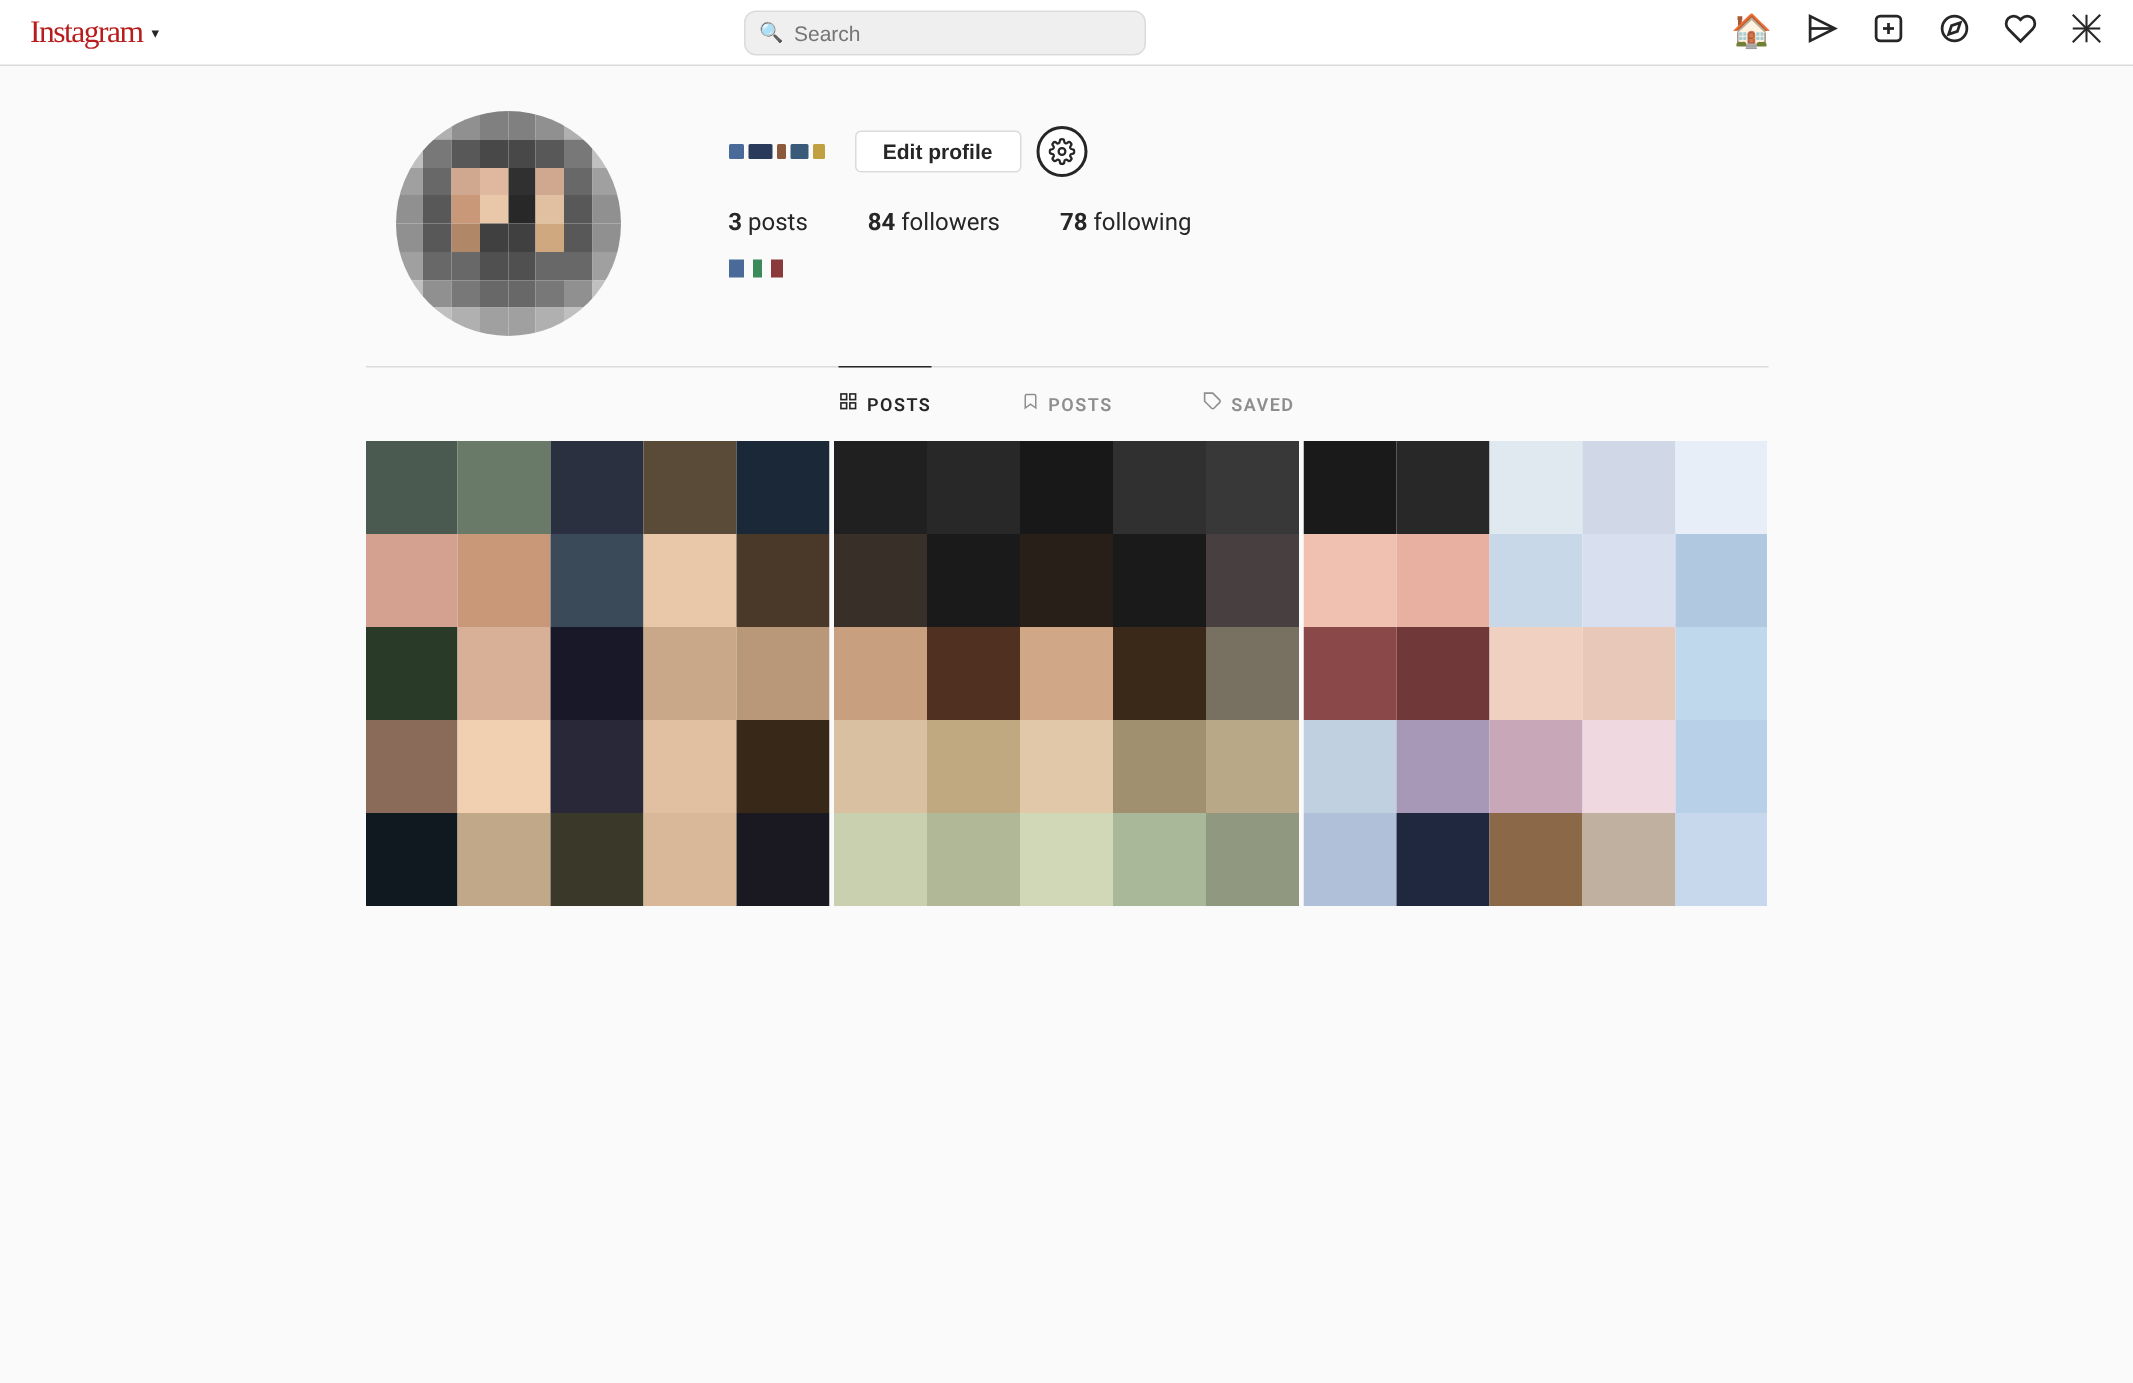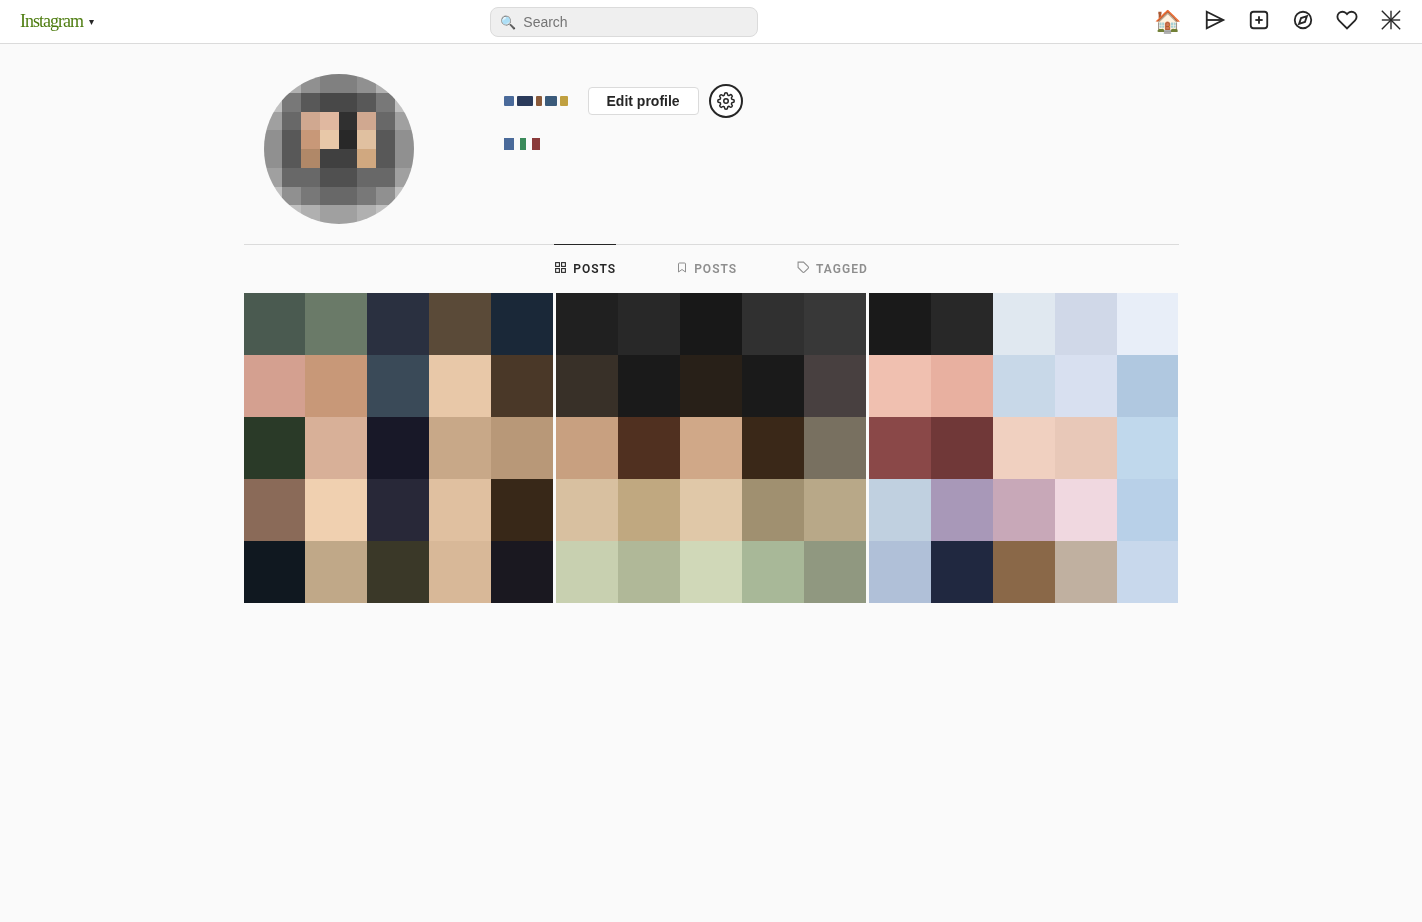--- a/index.html
+++ b/index.html
@@ -18,23 +18,23 @@
       top: 0; left: 0; right: 0;
       z-index: 100;
     }
     .header-left {
       display: flex;
       align-items: center;
       gap: 6px;
     }
     .logo-text {
       font-family: 'Billabong', cursive;
-      font-size: 18px;
+      font-size: 21px;
       font-weight: 400;
-      color: #4d7c0f;
+      color: #b91c1c;
       letter-spacing: -1px;
     }
     .logo-chevron {
       font-size: 10px;
       color: #262626;
     }
     .header-search {
       flex: 1;
       max-width: 268px;
       margin: 0 auto;
@@ -77,21 +77,21 @@
       min-height: 922px;
     }
 
     
     .profile-section {
       max-width: 935px;
       margin: 0 auto;
       padding: 30px 20px 20px;
       display: flex;
       align-items: flex-start;
-      gap: 90px;
+      gap: 72px;
     }
     .profile-info {
       flex: 1;
       padding-top: 10px;
     }
     .profile-actions {
       display: flex;
       align-items: center;
       gap: 10px;
       margin-bottom: 20px;
@@ -344,20 +344,31 @@
         </div>
         <button class="edit-profile-btn">Edit profile</button>
         <button class="settings-btn" style="border:2px solid #262626;">
           <svg width="18" height="18" viewBox="0 0 24 24" fill="none" stroke="#262626" stroke-width="2">
             <circle cx="12" cy="12" r="3"></circle>
             <path d="M19.4 15a1.65 1.65 0 0 0 .33 1.82l.06.06a2 2 0 0 1-2.83 2.83l-.06-.06a1.65 1.65 0 0 0-1.82-.33 1.65 1.65 0 0 0-1 1.51V21a2 2 0 0 1-4 0v-.09A1.65 1.65 0 0 0 9 19.4a1.65 1.65 0 0 0-1.82.33l-.06.06a2 2 0 0 1-2.83-2.83l.06-.06A1.65 1.65 0 0 0 4.68 15a1.65 1.65 0 0 0-1.51-1H3a2 2 0 0 1 0-4h.09A1.65 1.65 0 0 0 4.6 9a1.65 1.65 0 0 0-.33-1.82l-.06-.06a2 2 0 0 1 2.83-2.83l.06.06A1.65 1.65 0 0 0 9 4.68a1.65 1.65 0 0 0 1-1.51V3a2 2 0 0 1 4 0v.09a1.65 1.65 0 0 0 1 1.51 1.65 1.65 0 0 0 1.82-.33l.06-.06a2 2 0 0 1 2.83 2.83l-.06.06A1.65 1.65 0 0 0 19.4 9a1.65 1.65 0 0 0 1.51 1H21a2 2 0 0 1 0 4h-.09a1.65 1.65 0 0 0-1.51 1z"></path>
           </svg>
         </button>
       </div>
 
+      <div class="stats-row">
+        <span class="stat-item">
+          <span class="stat-count">3</span><span class="stat-label"> posts</span>
+        </span>
+        <span class="stat-item">
+          <span class="stat-count">84</span><span class="stat-label"> followers</span>
+        </span>
+        <span class="stat-item">
+          <span class="stat-count">78</span><span class="stat-label"> following</span>
+        </span>
+      </div>
 
       <div class="bio-icons">
         <div style="width:10px;height:12px;background:#4a6a9a;"></div>
         <div style="width:6px;height:12px;background:#3a8a5a;"></div>
         <div style="width:8px;height:12px;background:#8a3a3a;"></div>
       </div>
     </div>
   </section>
 
   <hr class="profile-divider">
@@ -382,21 +393,21 @@
       </span>
       <span style="color:#8e8e8e">POSTS</span>
     </div>
     <div class="tab-item">
       <span class="tab-icon">
         <svg width="13" height="13" viewBox="0 0 24 24" fill="none" stroke="#8e8e8e" stroke-width="2">
           <path d="M20.59 13.41l-7.17 7.17a2 2 0 0 1-2.83 0L2 12V2h10l8.59 8.59a2 2 0 0 1 0 2.82z"></path>
           <line x1="7" y1="7" x2="7.01" y2="7"></line>
         </svg>
       </span>
-      <span style="color:#8e8e8e">TAGGED</span>
+      <span style="color:#8e8e8e">SAVED</span>
     </div>
   </div>
 
   <div class="posts-grid">
 
     <div class="post-thumb">
       <div style="width:100%;height:100%;display:grid;grid-template-columns:repeat(5,1fr);grid-template-rows:repeat(5,1fr);">
         <div style="background:#4a5a50"></div>
         <div style="background:#6a7a68"></div>
         <div style="background:#2a3040"></div>

